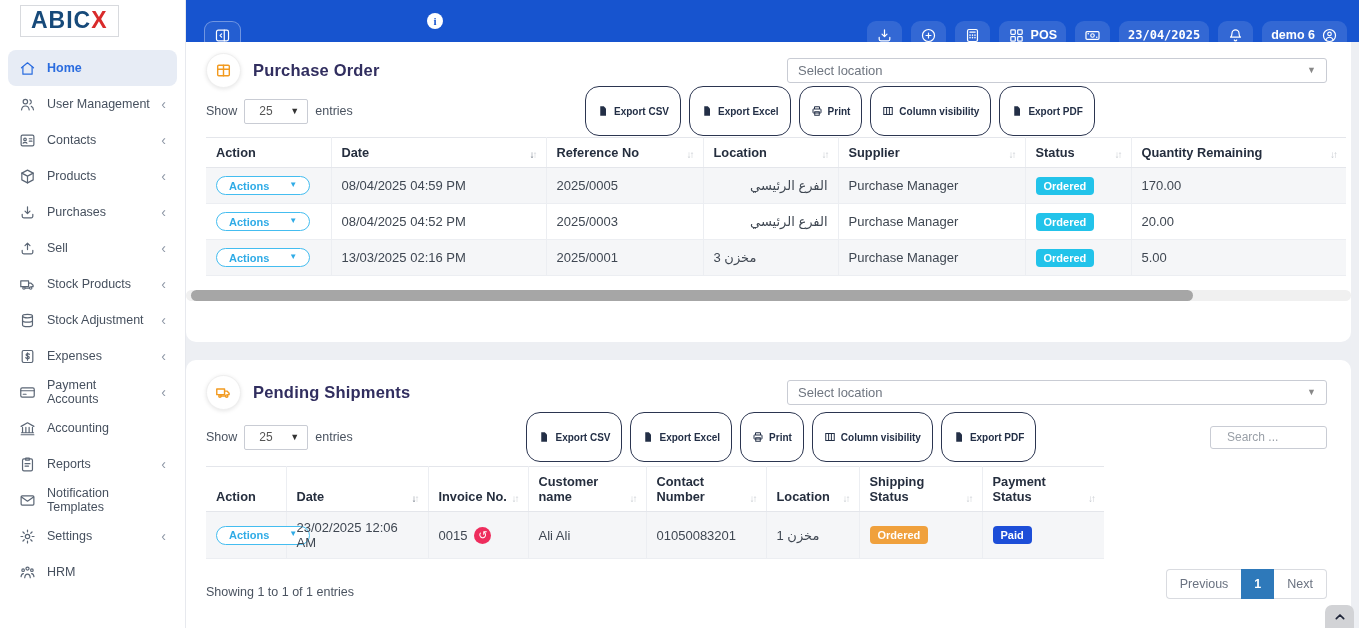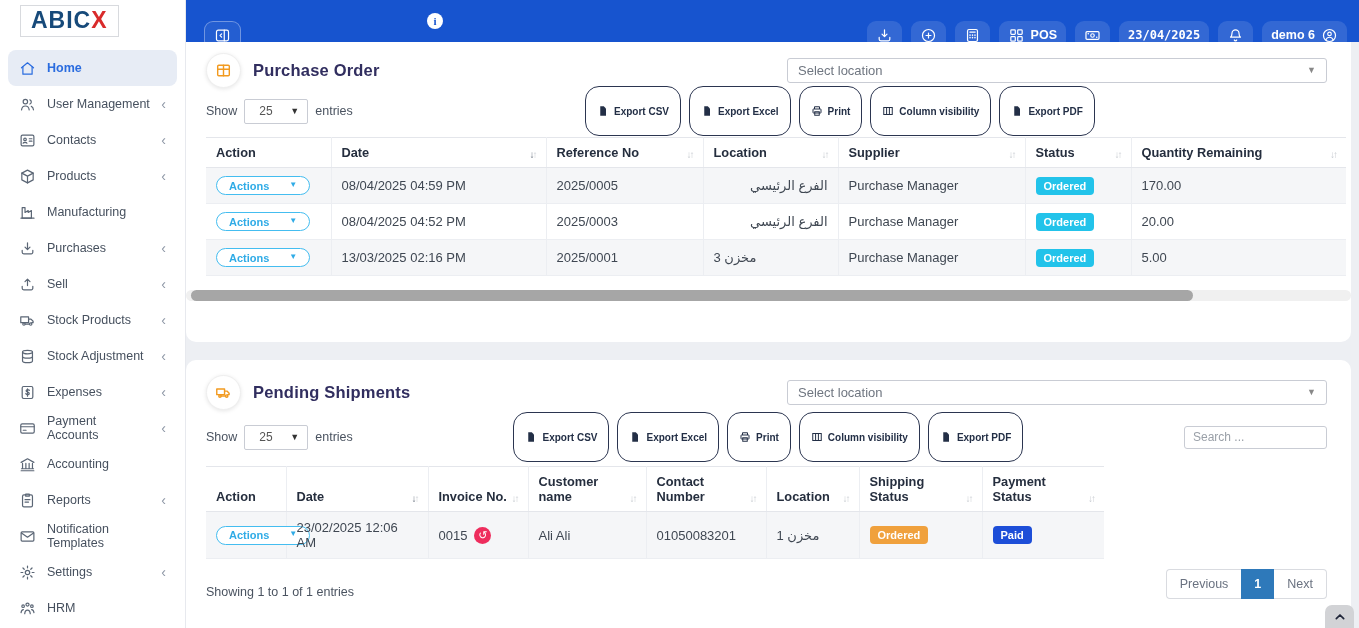--- a/index.html
+++ b/index.html
@@ -44,21 +44,21 @@
   .loc-select { margin-left:auto; width:540px; height:25px; border:1px solid #c9ccd4; border-radius:3px; background:#fff; display:flex; align-items:center; padding:0 10px; font-size:13px; color:#6f7680; cursor:pointer; }
   .loc-select .dd { margin-left:auto; color:#888; font-size:9px; }
 
   .controls { display:flex; align-items:center; margin-top:10px; height:26px; }
   .show-group { display:flex; align-items:center; gap:7px; font-size:12.5px; color:#4a5360; }
   .mini-select { width:64px; height:25px; border:1px solid #c9ccd4; border-radius:2px; display:flex; align-items:center; padding:0 8px 0 14px; font-size:12px; color:#555; cursor:pointer; }
   .mini-select .dd { margin-left:auto; font-size:9px; color:#333; font-weight:bold; }
   .export-group { display:flex; gap:8px; margin:0 auto; }
   .exp-btn { display:inline-flex; align-items:center; gap:5px; border:1.6px solid #2b3550; border-radius:14px; background:#fff; color:#232f46; font-size:10px; font-weight:bold; padding:18px 11px; cursor:pointer; font-family:inherit; }
   .exp-btn svg { width:12px; height:12px; }
-  .search-box { margin-left:0; width:143px; height:23px; border:1px solid #c9ccd4; border-radius:3px; font-size:12px; padding:0 8px; color:#333; font-family:inherit; }
+  .search-box { margin-left:0; width:117px; height:23px; border:1px solid #c9ccd4; border-radius:3px; font-size:12px; padding:0 16px; color:#333; font-family:inherit; }
   .search-box::placeholder { color:#9aa0a8; }
 
   
   table.dt { border-collapse:collapse; table-layout:fixed; margin-top:13px; }
   table.dt th { font-size:12.8px; font-weight:bold; color:#252e3e; text-align:left; padding:7px 10px; border-top:1px solid #e4e6eb; border-bottom:1px solid #e4e6eb; vertical-align:bottom; cursor:pointer; background:#fff; }
   table.dt td { font-size:13px; color:#3f4752; padding:8px 10px; border-bottom:1px solid #eceef2; vertical-align:middle; }
   table.dt th:not(:last-child), table.dt td:not(:last-child) { border-right:1px solid #eceef2; }
   table.dt tbody tr.odd { background:#f5f6f8; }
   .th-flex { display:flex; align-items:flex-end; gap:4px; }
   .th-flex .lbl { flex:1; }
@@ -144,29 +144,20 @@
         <span class="nico">
             <svg class="ic" viewBox="0 0 24 24">
               <path d="M12 3 20 7.2v9.6L12 21 4 16.8V7.2Z"></path>
               <path d="M4 7.2 12 11.5l8-4.3M12 11.5V21"></path>
             </svg>
           </span>
         <span>Products</span>
         <span class="chev">‹</span>
       </div>
 
-      <div class="nav-item">
-        <span class="nico">
-            <svg class="ic" viewBox="0 0 24 24">
-              <path d="M4.5 20V5h4v7l4.5-2.8V12l4.5-2.8V20Z"></path>
-              <path d="M2.8 20h18.4"></path>
-            </svg>
-          </span>
-        <span>Manufacturing</span>
-      </div>
 
       <div class="nav-item">
         <span class="nico">
             <svg class="ic" viewBox="0 0 24 24">
               <path d="M12 4v9M8.5 10 12 13.5 15.5 10"></path>
               <path d="M4.5 14.5v2.8a2.2 2.2 0 0 0 2.2 2.2h10.6a2.2 2.2 0 0 0 2.2-2.2v-2.8"></path>
             </svg>
           </span>
         <span>Purchases</span>
         <span class="chev">‹</span>

